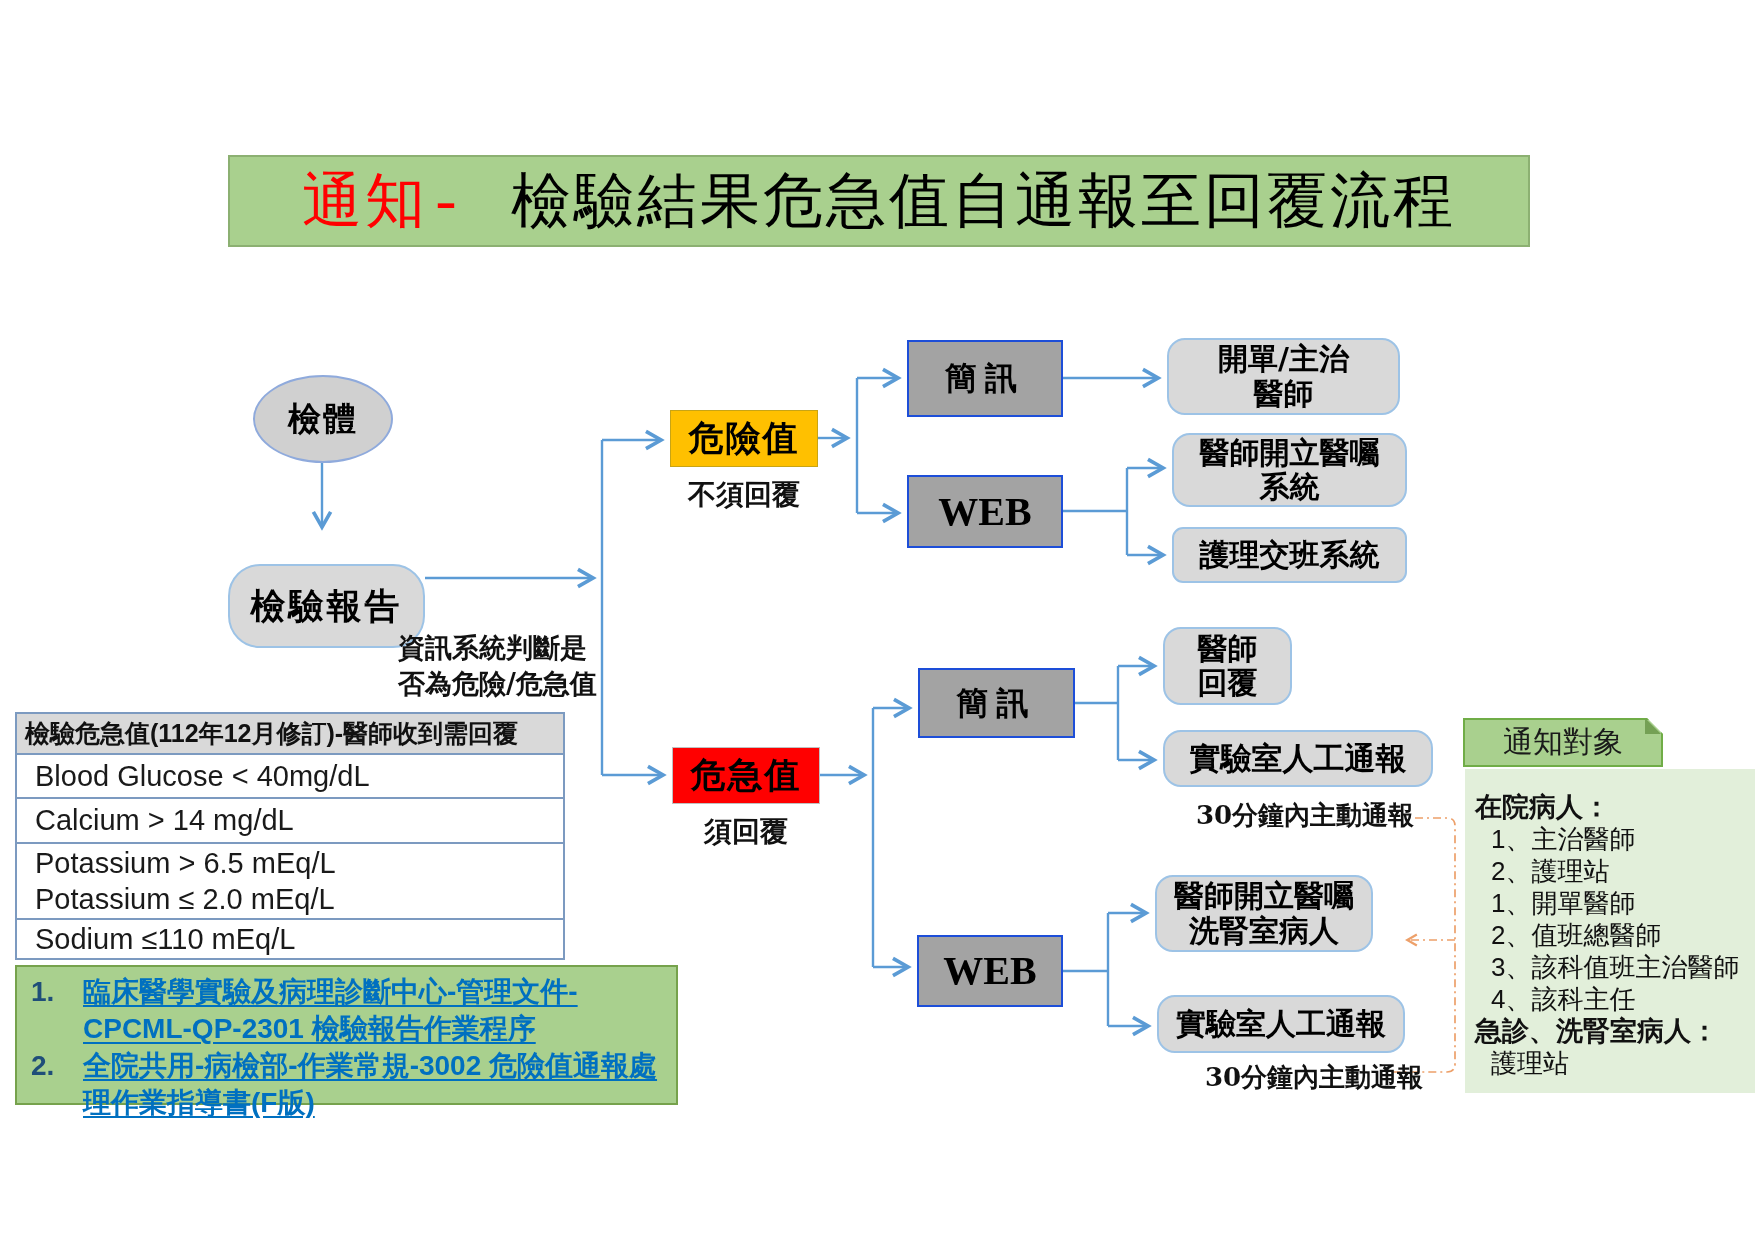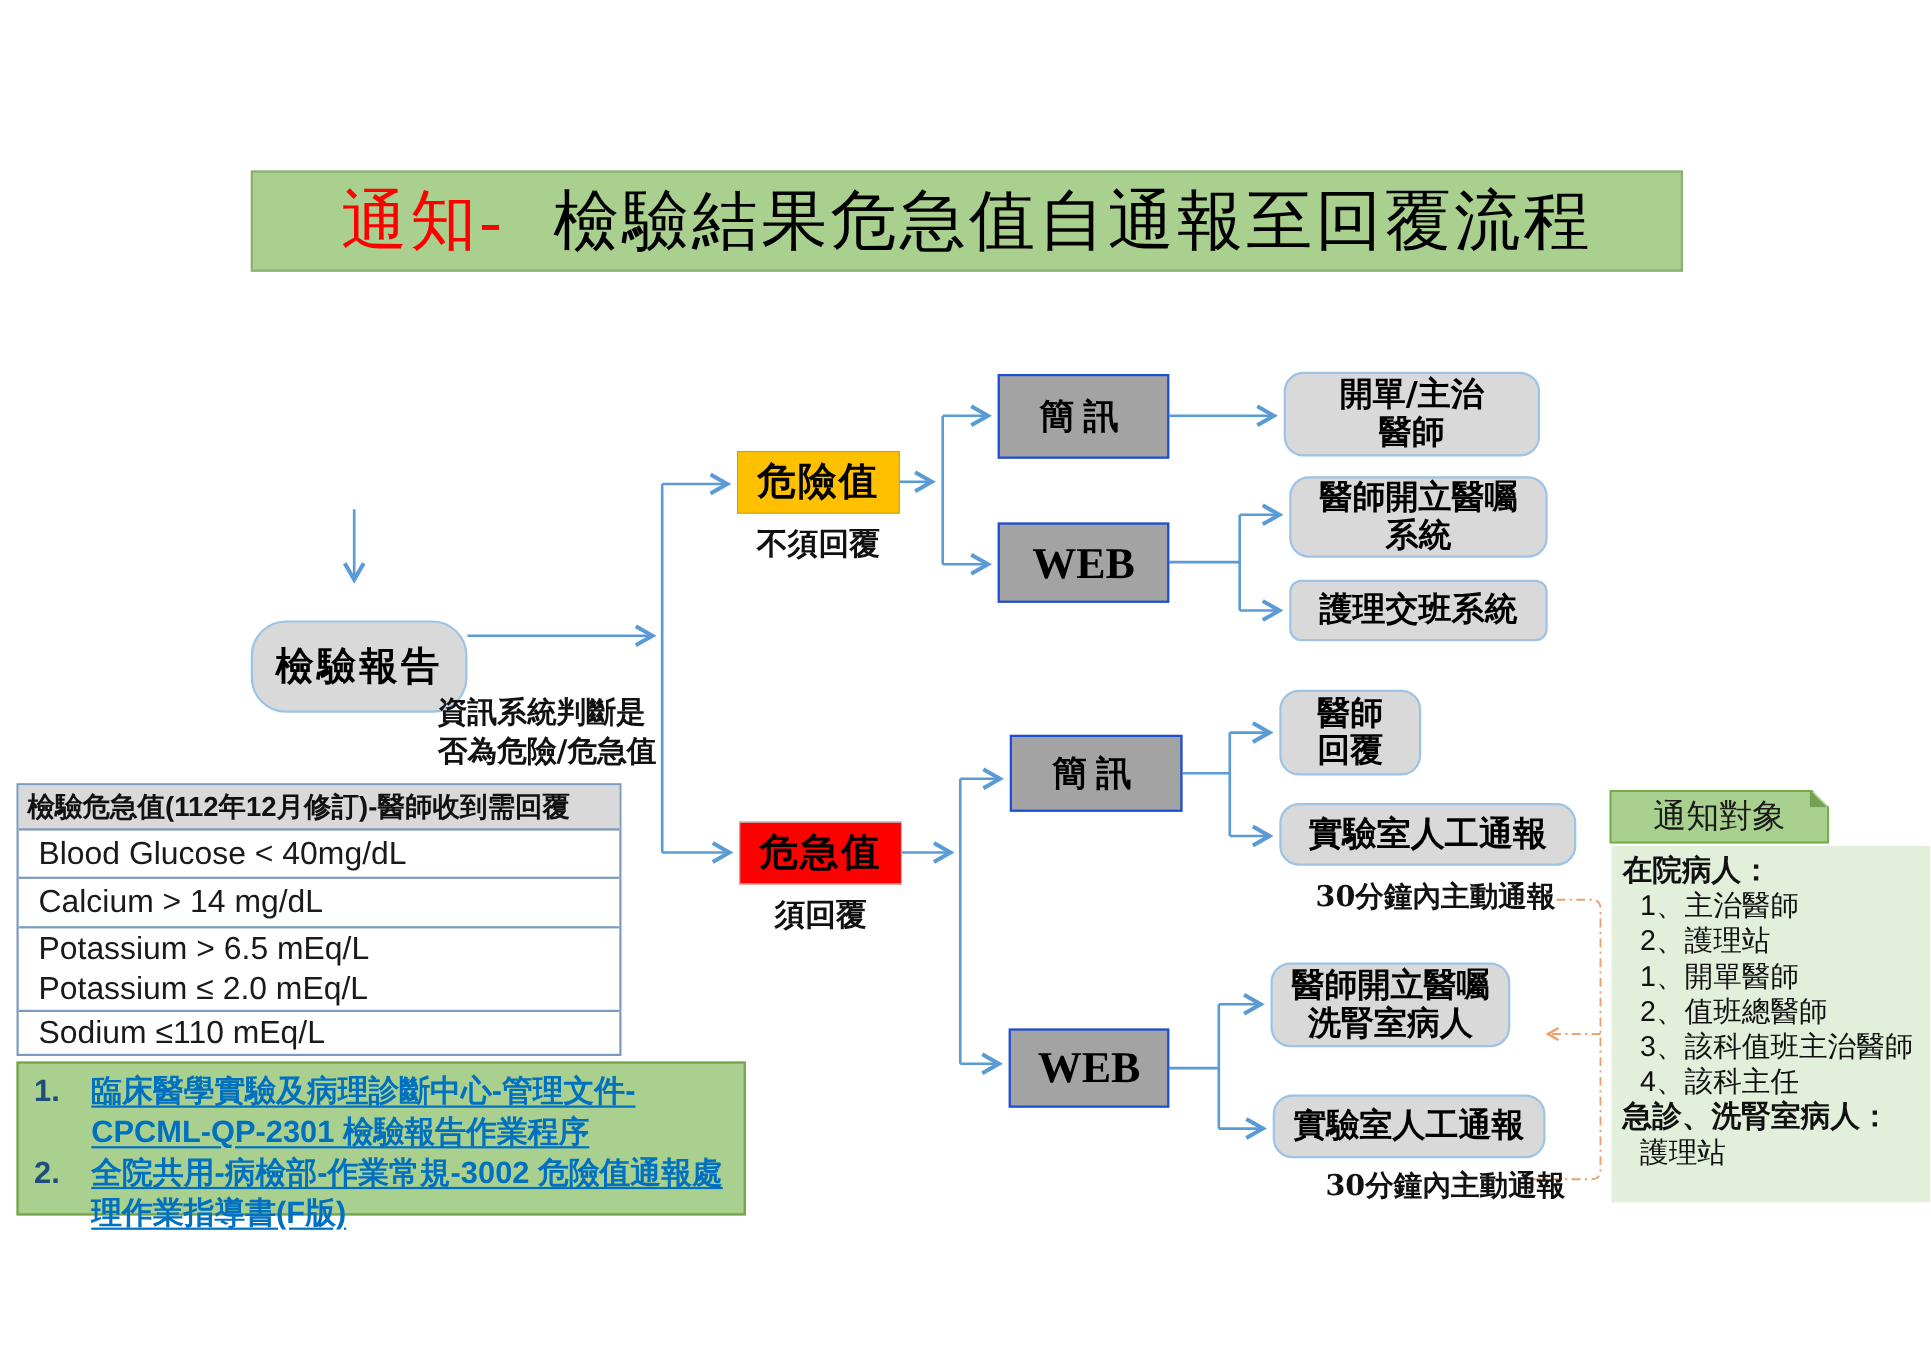--- a/index.html
+++ b/index.html
@@ -6,21 +6,21 @@
   #stage{
     position:relative;width:1755px;height:1241px;background:#ffffff;overflow:hidden;
     font-family:"Liberation Sans","DejaVu Sans",sans-serif;color:#111;
   }
   .abs{position:absolute;}
   
   .title-bar{
     left:228px;top:155px;width:1302px;height:92px;
     background:#A9D08E;border:2px solid #8CB072;box-sizing:border-box;
     display:flex;align-items:center;justify-content:center;
-    font-family:Liberation Serif, serif;
+    font-family:Liberation Mono, monospace;
     font-size:60px;letter-spacing:3px;white-space:nowrap;gap:44px;
   }
   .title-red{color:#FF0000;}
   .title-black{color:#000;}
   
   .shape{
     box-sizing:border-box;display:flex;align-items:center;justify-content:center;
     text-align:center;font-family:"DejaVu Serif","Liberation Serif",serif;
     font-weight:700;color:#000;flex-direction:column;line-height:1.15;
   }
@@ -66,21 +66,21 @@
   .ref-item{display:flex;font-size:28px;font-weight:700;line-height:37px;}
   .ref-num{width:52px;color:#1F4E79;flex:none;}
   .ref-link{color:#0070C0;text-decoration:underline;text-underline-offset:4px;cursor:pointer;}
   
   .notify-header{left:1463px;top:718px;width:200px;height:49px;background:#A9D08E;border:2px solid #70AD47;
     box-sizing:border-box;display:flex;align-items:center;justify-content:center;font-size:30px;color:#1a1a1a;
     clip-path:polygon(0 0,calc(100% - 16px) 0,100% 16px,100% 100%,0 100%);}
   .notify-fold{left:1645px;top:718px;width:16px;height:16px;background:#74A054;
     clip-path:polygon(0 0,100% 100%,0 100%);}
   .notify-body{left:1465px;top:769px;width:290px;height:324px;background:#E2EFDA;box-sizing:border-box;
-    padding:6px 0 0 10px;}
+    padding:22px 0 0 10px;}
   .np-line{font-size:26px;line-height:32px;white-space:nowrap;color:#111;}
   .np-header{font-weight:700;font-size:27px;}
   .np-item{padding-left:16px;}
   
   .connector-layer{left:0;top:0;width:1755px;height:1241px;pointer-events:none;}
 </style>
 </head>
 <body>
 
 <div id="stage">
@@ -126,20 +126,23 @@
       <path d="M1415,818 L1447,818 Q1455,818 1455,826 L1455,1064 Q1455,1072 1447,1072 L1392,1072"></path>
       <path d="M1455,940 L1408,940" marker-end="url(#arrO)"></path>
     </g>
   </svg>
 
   <div class="abs title-bar">
     <span class="title-red">通知-</span>
       <span class="title-black">檢驗結果危急值自通報至回覆流程</span>
   </div>
 
+  <div class="abs shape ellipse">
+    <span>檢體</span>
+  </div>
 
   <div class="abs shape round-gray report-box">
     <span>檢驗報告</span>
   </div>
 
   <div class="abs judge-note">
     <div>資訊系統判斷是</div>
     <div>否為危險/危急值</div>
   </div>
 

